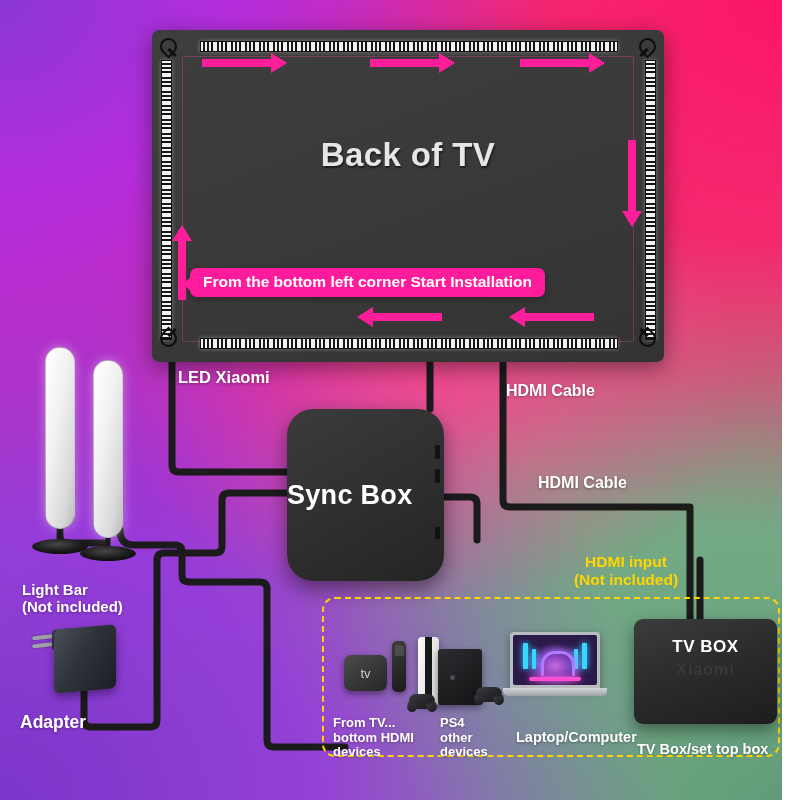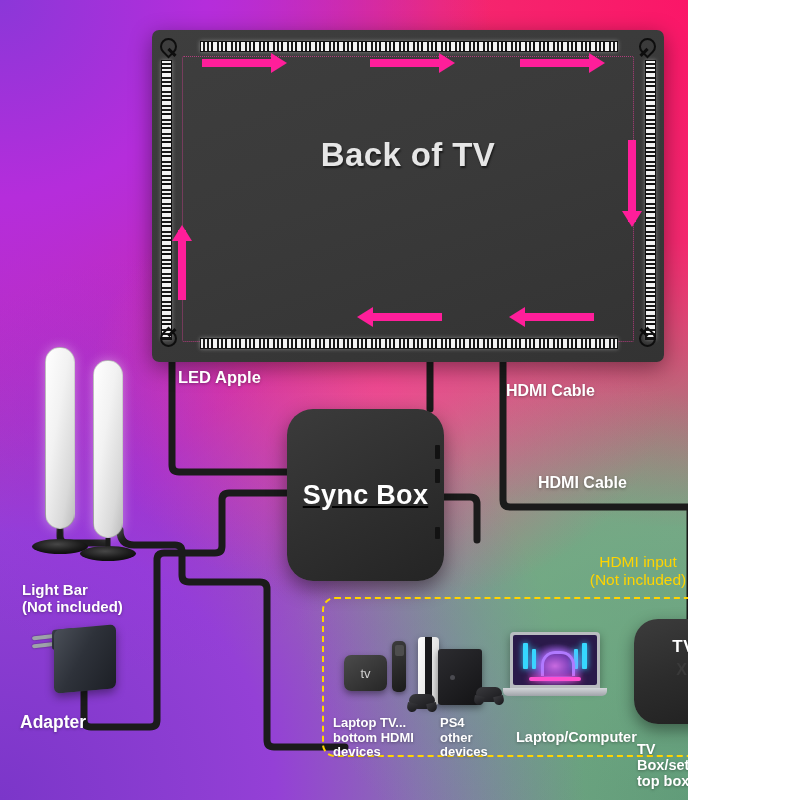--- a/index.html
+++ b/index.html
@@ -2,21 +2,21 @@
 <html><head>
 <meta charset="utf-8">
 <style>
   html,body{margin:0;padding:0;}
   body{
     width:800px;height:800px;overflow:hidden;
     font-family:"Liberation Sans", sans-serif;
     position:relative;
   }
   #stage{
-    position:absolute;inset:0;width:688px;height:800px;overflow:hidden;
+    position:absolute;inset:0;width:782px;height:800px;overflow:hidden;
     background:#8a3fd0;
   }
   
   .bg-layer{position:absolute;inset:0;}
   .bg-base{
     background:
       radial-gradient(115% 95% at 0% 0%,   #8b37d8 0%,  #b52ddb 26%, rgba(181,45,219,0) 62%),
       radial-gradient(120% 100% at 100% 0%, #fb1668 0%, #f4286f 30%, rgba(244,40,111,0) 66%),
       radial-gradient(125% 105% at 0% 100%, #7b36c9 0%, #9440d6 32%, rgba(148,64,214,0) 68%),
       radial-gradient(130% 110% at 100% 100%, #5f9a78 0%, #76a886 30%, rgba(118,168,134,0) 70%),
@@ -134,21 +134,21 @@
 
   
   #cables{position:absolute;inset:0;pointer-events:none;}
 
   
   #syncbox{
     position:absolute;left:287px;top:409px;width:157px;height:172px;
     background:linear-gradient(150deg,#3b3b3b 0%,#323232 40%,#242424 100%);
     border-radius:26px;
     box-shadow:0 8px 20px rgba(0,0,0,.45);
-    display:flex;align-items:center;justify-content:center;text-decoration:underline;
+    display:flex;align-items:center;
   }
   #syncbox .t{color:#fff;font-size:27px;font-weight:600;letter-spacing:.3px;}
   .sb-port{position:absolute;right:4px;background:#121212;border-radius:1px;}
 
   
   .lightbar{position:absolute;}
   .lb-tube{
     width:30px;border-radius:15px;
     background:linear-gradient(100deg,#ffffff 0%,#f2f2f2 40%,#d9d9d9 78%,#bdbdbd 100%);
     box-shadow:0 0 12px rgba(255,255,255,.38);
@@ -184,22 +184,22 @@
     background:linear-gradient(120deg,#3c414a,#22262c);border-radius:3px;
     transform:skewY(-5deg);
   }
 
   
   #hdmi-region{
     position:absolute;left:322px;top:597px;width:458px;height:160px;
     border:2.5px dashed #ffd400;border-radius:13px;box-sizing:border-box;
   }
   #hdmi-input-label{
-    position:absolute;left:548px;top:553px;width:180px;text-align:center;
-    color:#ffd400;font-size:15.5px;font-weight:400;line-height:1.15;
+    position:absolute;left:536px;top:553px;width:180px;text-align:center;
+    color:#ffd400;font-size:15.5px;font-weight:700;line-height:1.15;
   }
 
   
   .dev{position:absolute;}
   
   #appletv{left:344px;top:655px;}
   #appletv .puck{
     width:43px;height:36px;border-radius:7px;
     background:linear-gradient(145deg,#4b4b4b,#262626);
     display:flex;align-items:center;justify-content:center;
@@ -260,21 +260,21 @@
   }
   #laptop .scr .neon{position:absolute;border-radius:1px;}
   #laptop .base{
     width:104px;height:8px;margin-left:-7px;border-radius:0 0 5px 5px;
     background:linear-gradient(180deg,#d2d5d9,#9fa3a8);
   }
   
   #tvbox{
     position:absolute;left:634px;top:619px;width:143px;height:105px;
     background:linear-gradient(160deg,#3c3c3c 0%,#2c2c2c 45%,#1d1d1d 100%);
-    border-radius:24px;box-shadow:0 6px 16px rgba(0,0,0,.42);
+    border-radius:9px;box-shadow:0 6px 16px rgba(0,0,0,.42);
   }
   #tvbox .t{
     position:absolute;left:0;right:0;top:18px;text-align:center;
     color:#fff;font-size:17px;font-weight:700;letter-spacing:.5px;
   }
   #tvbox .brand{
     position:absolute;left:0;right:0;top:42px;text-align:center;
     color:#3c3c3c;font-size:16px;font-weight:600;letter-spacing:1px;opacity:.85;
   }
 
@@ -337,20 +337,21 @@
     <div class="arrow right" id="ar-t1"></div>
     <div class="arrow right" id="ar-t2"></div>
     <div class="arrow right" id="ar-t3"></div>
     <div class="arrow left" id="ar-b1"></div>
     <div class="arrow left" id="ar-b2"></div>
     <div class="arrow vert down" id="ar-r"></div>
     <div class="arrow vert up" id="ar-l"></div>
 
     <div class="tv-label">Back of TV</div>
 
+    <div id="callout">From the bottom left corner Start Installation</div>
   </div>
 
   <div class="lightbar" id="lb1">
     <div class="lb-tube"></div>
     <div class="lb-stem" style="top:182px;height:17px;"></div>
     <div class="lb-base" style="top:192px;"></div>
   </div>
   <div class="lightbar" id="lb2">
     <div class="lb-tube"></div>
     <div class="lb-stem" style="top:178px;height:15px;"></div>
@@ -403,33 +404,33 @@
       </div>
     </div>
     <div class="base"></div>
   </div>
 
   <div id="tvbox">
     <div class="t">TV BOX</div>
     <div class="brand">Xiaomi</div>
   </div>
 
-  <div class="lbl" id="lbl-led">LED Apple</div>
+  <div class="lbl" id="lbl-led">LED Xiaomi</div>
   <div class="lbl" id="lbl-hdmi1">HDMI Cable</div>
   <div class="lbl" id="lbl-hdmi2">HDMI Cable</div>
 
   <div class="lbl" id="lbl-lightbar">
     <div>Light Bar</div>
     <div>(Not included)</div>
   </div>
 
   <div class="lbl" id="lbl-adapter">Adapter</div>
 
   <div class="lbl" id="lbl-appletv">
-    <div>Laptop TV...</div>
+    <div>From TV...</div>
     <div>bottom HDMI</div>
     <div>devices</div>
   </div>
 
   <div class="lbl" id="lbl-ps4">
     <div>PS4</div>
     <div>other</div>
     <div>devices</div>
   </div>
 

